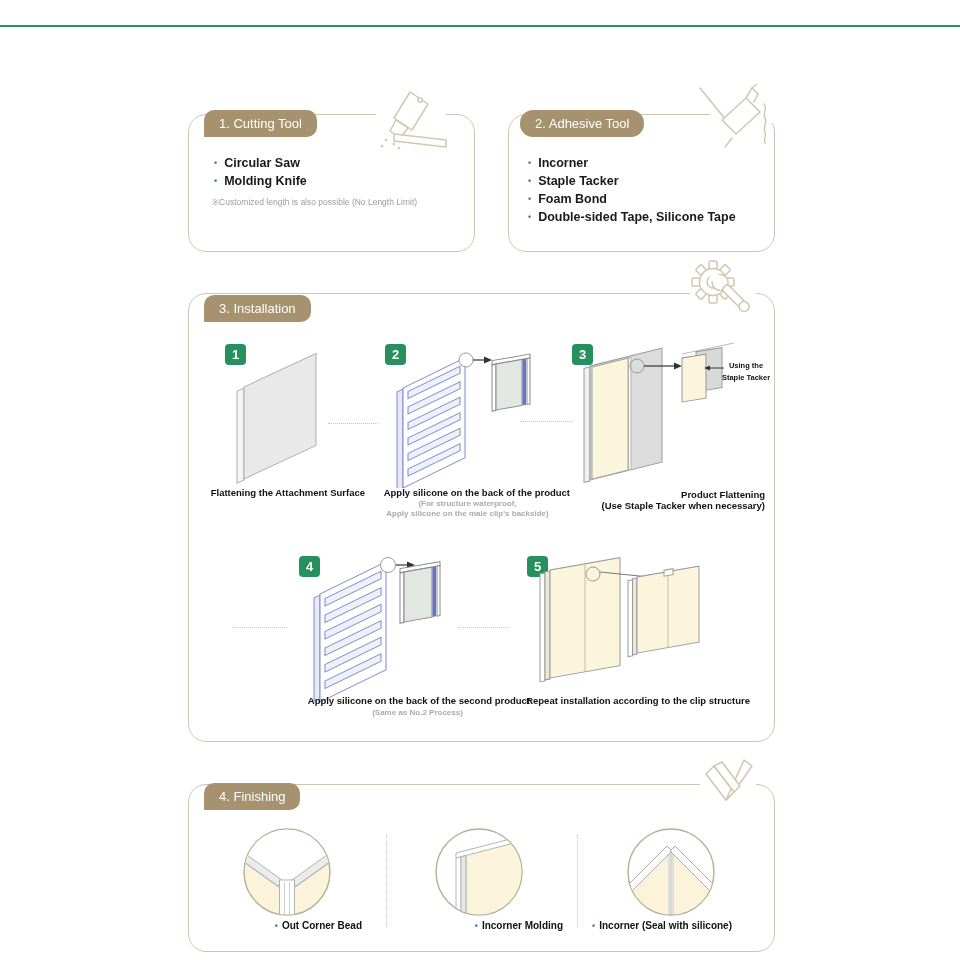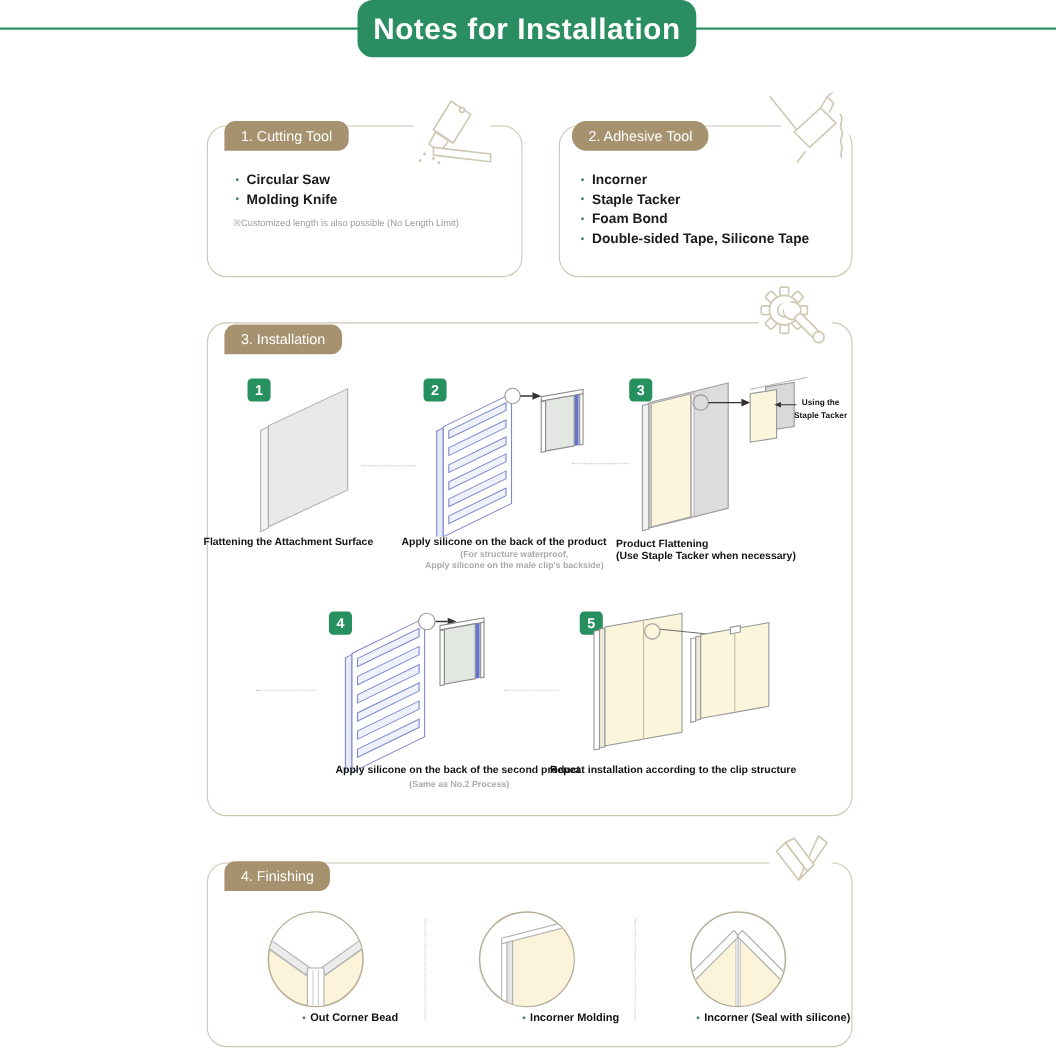--- a/index.html
+++ b/index.html
@@ -21,36 +21,35 @@
   
   .tool-list{position:absolute;list-style:none;margin:0;padding:0;}
   .tool-list li{display:flex;align-items:center;gap:7px;height:18px;font-weight:bold;font-size:12.5px;}
   .dot{color:#44806f;font-size:9px;line-height:1;}
   .small-note{position:absolute;font-size:8.5px;color:#9c9c9c;}
   
   .step-badge{position:absolute;width:21px;height:21px;background:#27905f;border-radius:4px;
         color:#fff;font-weight:bold;font-size:13px;display:flex;align-items:center;justify-content:center;}
   .svg-abs{position:absolute;}
   .dotted{position:absolute;border-top:1.5px dotted #c6c6c6;height:0;}
-  .cap{position:absolute;text-align:left;font-weight:bold;font-size:9.5px;color:#111;}
+  .cap{position:absolute;text-align:right;font-weight:bold;font-size:9.5px;color:#111;}
   .sub{position:absolute;text-align:center;font-weight:bold;font-size:8px;color:#ababab;}
   
   .vsep{position:absolute;border-left:1.5px dotted #c9c9c9;width:0;height:92px;}
   .fin-cap{position:absolute;text-align:right;font-weight:bold;font-size:10px;color:#111;}
   .fin-cap .dot{margin-right:4px;}
   svg{display:block;}
   text{font-family:"Liberation Sans",sans-serif;}
 </style>
 </head>
 <body>
 
 <div class="page">
 
   <div class="header-line"></div>
-  <div class="header-badge">Notes for Installation</div>
 
   <div class="section-box" id="box-cutting"></div>
   <div class="section-label" style="left:204px;top:110px;">1. Cutting Tool</div>
   <svg class="svg-abs" style="left:370px;top:88px;" width="78" height="62" viewBox="0 0 78 62">
     <rect x="6" y="0" width="70" height="56" fill="#ffffff"></rect>
     <g fill="#fff" stroke="#d0c8b2" stroke-width="1.5" stroke-linejoin="round">
       <polygon points="40,4 58,16 42,42 24,30"></polygon>
       <circle cx="50" cy="12" r="2.2"></circle>
       <polygon points="26,32 38,40 30,50 20,43"></polygon>
       <polygon points="24,46 76,52 76,59 24,53"></polygon>
@@ -307,17 +306,17 @@
       <line x1="47" y1="27" x2="47" y2="94" stroke="#b0b0b0"></line>
     </g>
   </svg>
 
   <div class="fin-cap" style="left:212px;top:920px;width:150px;">
     <span class="dot">•</span><span>Out Corner Bead</span>
   </div>
   <div class="fin-cap" style="left:398px;top:920px;width:165px;">
     <span class="dot">•</span><span>Incorner Molding</span>
   </div>
-  <div class="fin-cap" style="left:593px;top:920px;width:180px;">
+  <div class="fin-cap" style="left:552px;top:920px;width:180px;">
     <span class="dot">•</span><span>Incorner (Seal with silicone)</span>
   </div>
 
 </div>
 
 </body></html>

